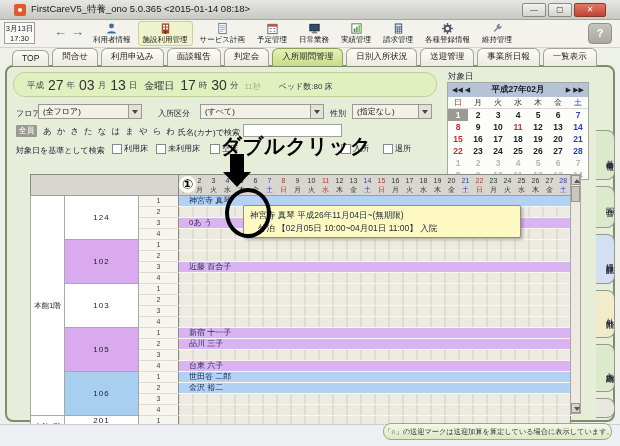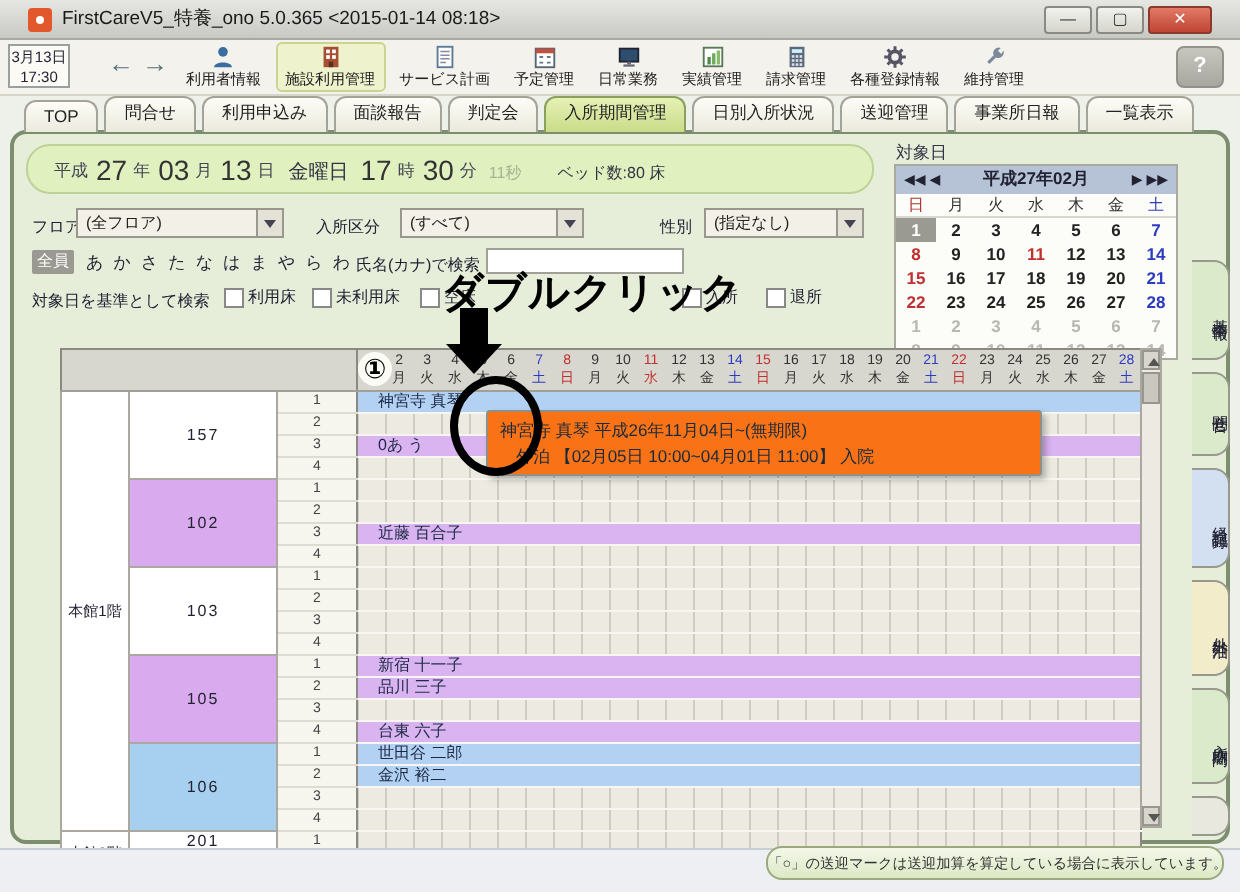--- a/index.html
+++ b/index.html
@@ -101,21 +101,21 @@
   #sb-thumb{position:absolute;left:0;top:11px;width:9px;height:16px;background:#cac8be;border:1px solid #98968e;box-sizing:border-box;}
 
   
   #sidetabs{position:absolute;left:596px;top:130px;display:flex;flex-direction:column;gap:6px;}
   .stab{width:19px;writing-mode:vertical-rl;text-orientation:upright;font-size:8px;letter-spacing:1px;color:#223;text-align:center;border:1px solid #98988c;border-left:none;border-radius:0 8px 8px 0;box-sizing:border-box;}
   .stab.green{background:#dceacc;} .stab.blue{background:#d2e0f2;} .stab.yellow{background:#f2ecca;} .stab.plain{background:#e8e8de;}
   .stab:nth-child(1){height:50px;} .stab:nth-child(2){height:42px;} .stab:nth-child(3){height:50px;}
   .stab:nth-child(4){height:48px;} .stab:nth-child(5){height:48px;} .stab:nth-child(6){height:20px;}
 
   
-  #tooltip{position:absolute;left:243px;top:205px;width:278px;background:#f97316;border:1px solid #90908a;border-radius:2px;box-shadow:2px 2px 3px rgba(0,0,0,.25);padding:3px 6px;box-sizing:border-box;font-size:8.5px;line-height:12.5px;color:#1a2a3a;z-index:40;white-space:nowrap;}
+  #tooltip{position:absolute;left:243px;top:205px;width:278px;background:#fef9c3;border:1px solid #90908a;border-radius:2px;box-shadow:2px 2px 3px rgba(0,0,0,.25);padding:3px 6px;box-sizing:border-box;font-size:8.5px;line-height:12.5px;color:#1a2a3a;z-index:40;white-space:nowrap;}
   #tooltip .l2{padding-left:8px;}
 
   
   #anno-dblclick{position:absolute;left:221px;top:132px;font-size:20.5px;font-weight:bold;color:#000;z-index:60;white-space:nowrap;letter-spacing:0.5px;}
   #anno-arrow-shaft{position:absolute;left:230px;top:154px;width:14px;height:18px;background:#000;z-index:60;}
   #anno-arrow-head{position:absolute;left:223px;top:172px;width:0;height:0;border-left:14px solid transparent;border-right:14px solid transparent;border-top:15px solid #000;z-index:60;}
   #anno-ring{position:absolute;left:225px;top:188px;width:38px;height:42px;border:4px solid #000;border-radius:50%;z-index:60;}
   #anno-one{position:absolute;left:179px;top:176px;width:17px;height:17px;background:#fcfcf6;border-radius:50%;font-size:13.5px;font-weight:bold;line-height:17px;text-align:center;color:#000;z-index:45;}
 
   
@@ -342,21 +342,21 @@
         <div class="cal-cell dim">13</div>
         <div class="cal-cell dim">14</div>
       </div>
   </div>
 
   <div class="flabel" style="left:16px;top:108px;">フロア</div>
   <div class="select" style="left:38px;top:104px;width:104px;">
     <span>(全フロア)</span><span class="dd"></span>
   </div>
   <div class="flabel" style="left:158px;top:108px;">入所区分</div>
-  <div class="select" style="left:200px;top:104px;width:92px;">
+  <div class="select" style="left:200px;top:104px;width:124px;">
     <span>(すべて)</span><span class="dd"></span>
   </div>
   <div class="flabel" style="left:330px;top:108px;">性別</div>
   <div class="select" style="left:352px;top:104px;width:80px;">
     <span>(指定なし)</span><span class="dd"></span>
   </div>
 
   <div id="allbtn">全員</div>
   <div id="kana-row"><span class="kana">あ</span><span class="kana">か</span><span class="kana">さ</span><span class="kana">た</span><span class="kana">な</span><span class="kana">は</span><span class="kana">ま</span><span class="kana">や</span><span class="kana">ら</span><span class="kana">わ</span></div>
   <div id="namesearch-label">氏名(カナ)で検索</div>
@@ -531,21 +531,21 @@
               <div>27</div>
               <div>金</div>
             </th>
             <th class="day blue">
               <div>28</div>
               <div>土</div>
             </th>
           </tr>
           <tr class="bedrow">
             <td class="floor" rowspan="20">本館1階</td>
-            <td class="room white" rowspan="4">157</td>
+            <td class="room white" rowspan="4">124</td>
             <td class="bed">1</td>
             <td class="barcell" colspan="28">
               <div class="bar blue">
                 <span>神宮寺 真琴</span>
               </div>
             </td>
           </tr>
           <tr class="bedrow">
             <td class="bed">2</td>
             <td class="barcell" colspan="28"></td>

